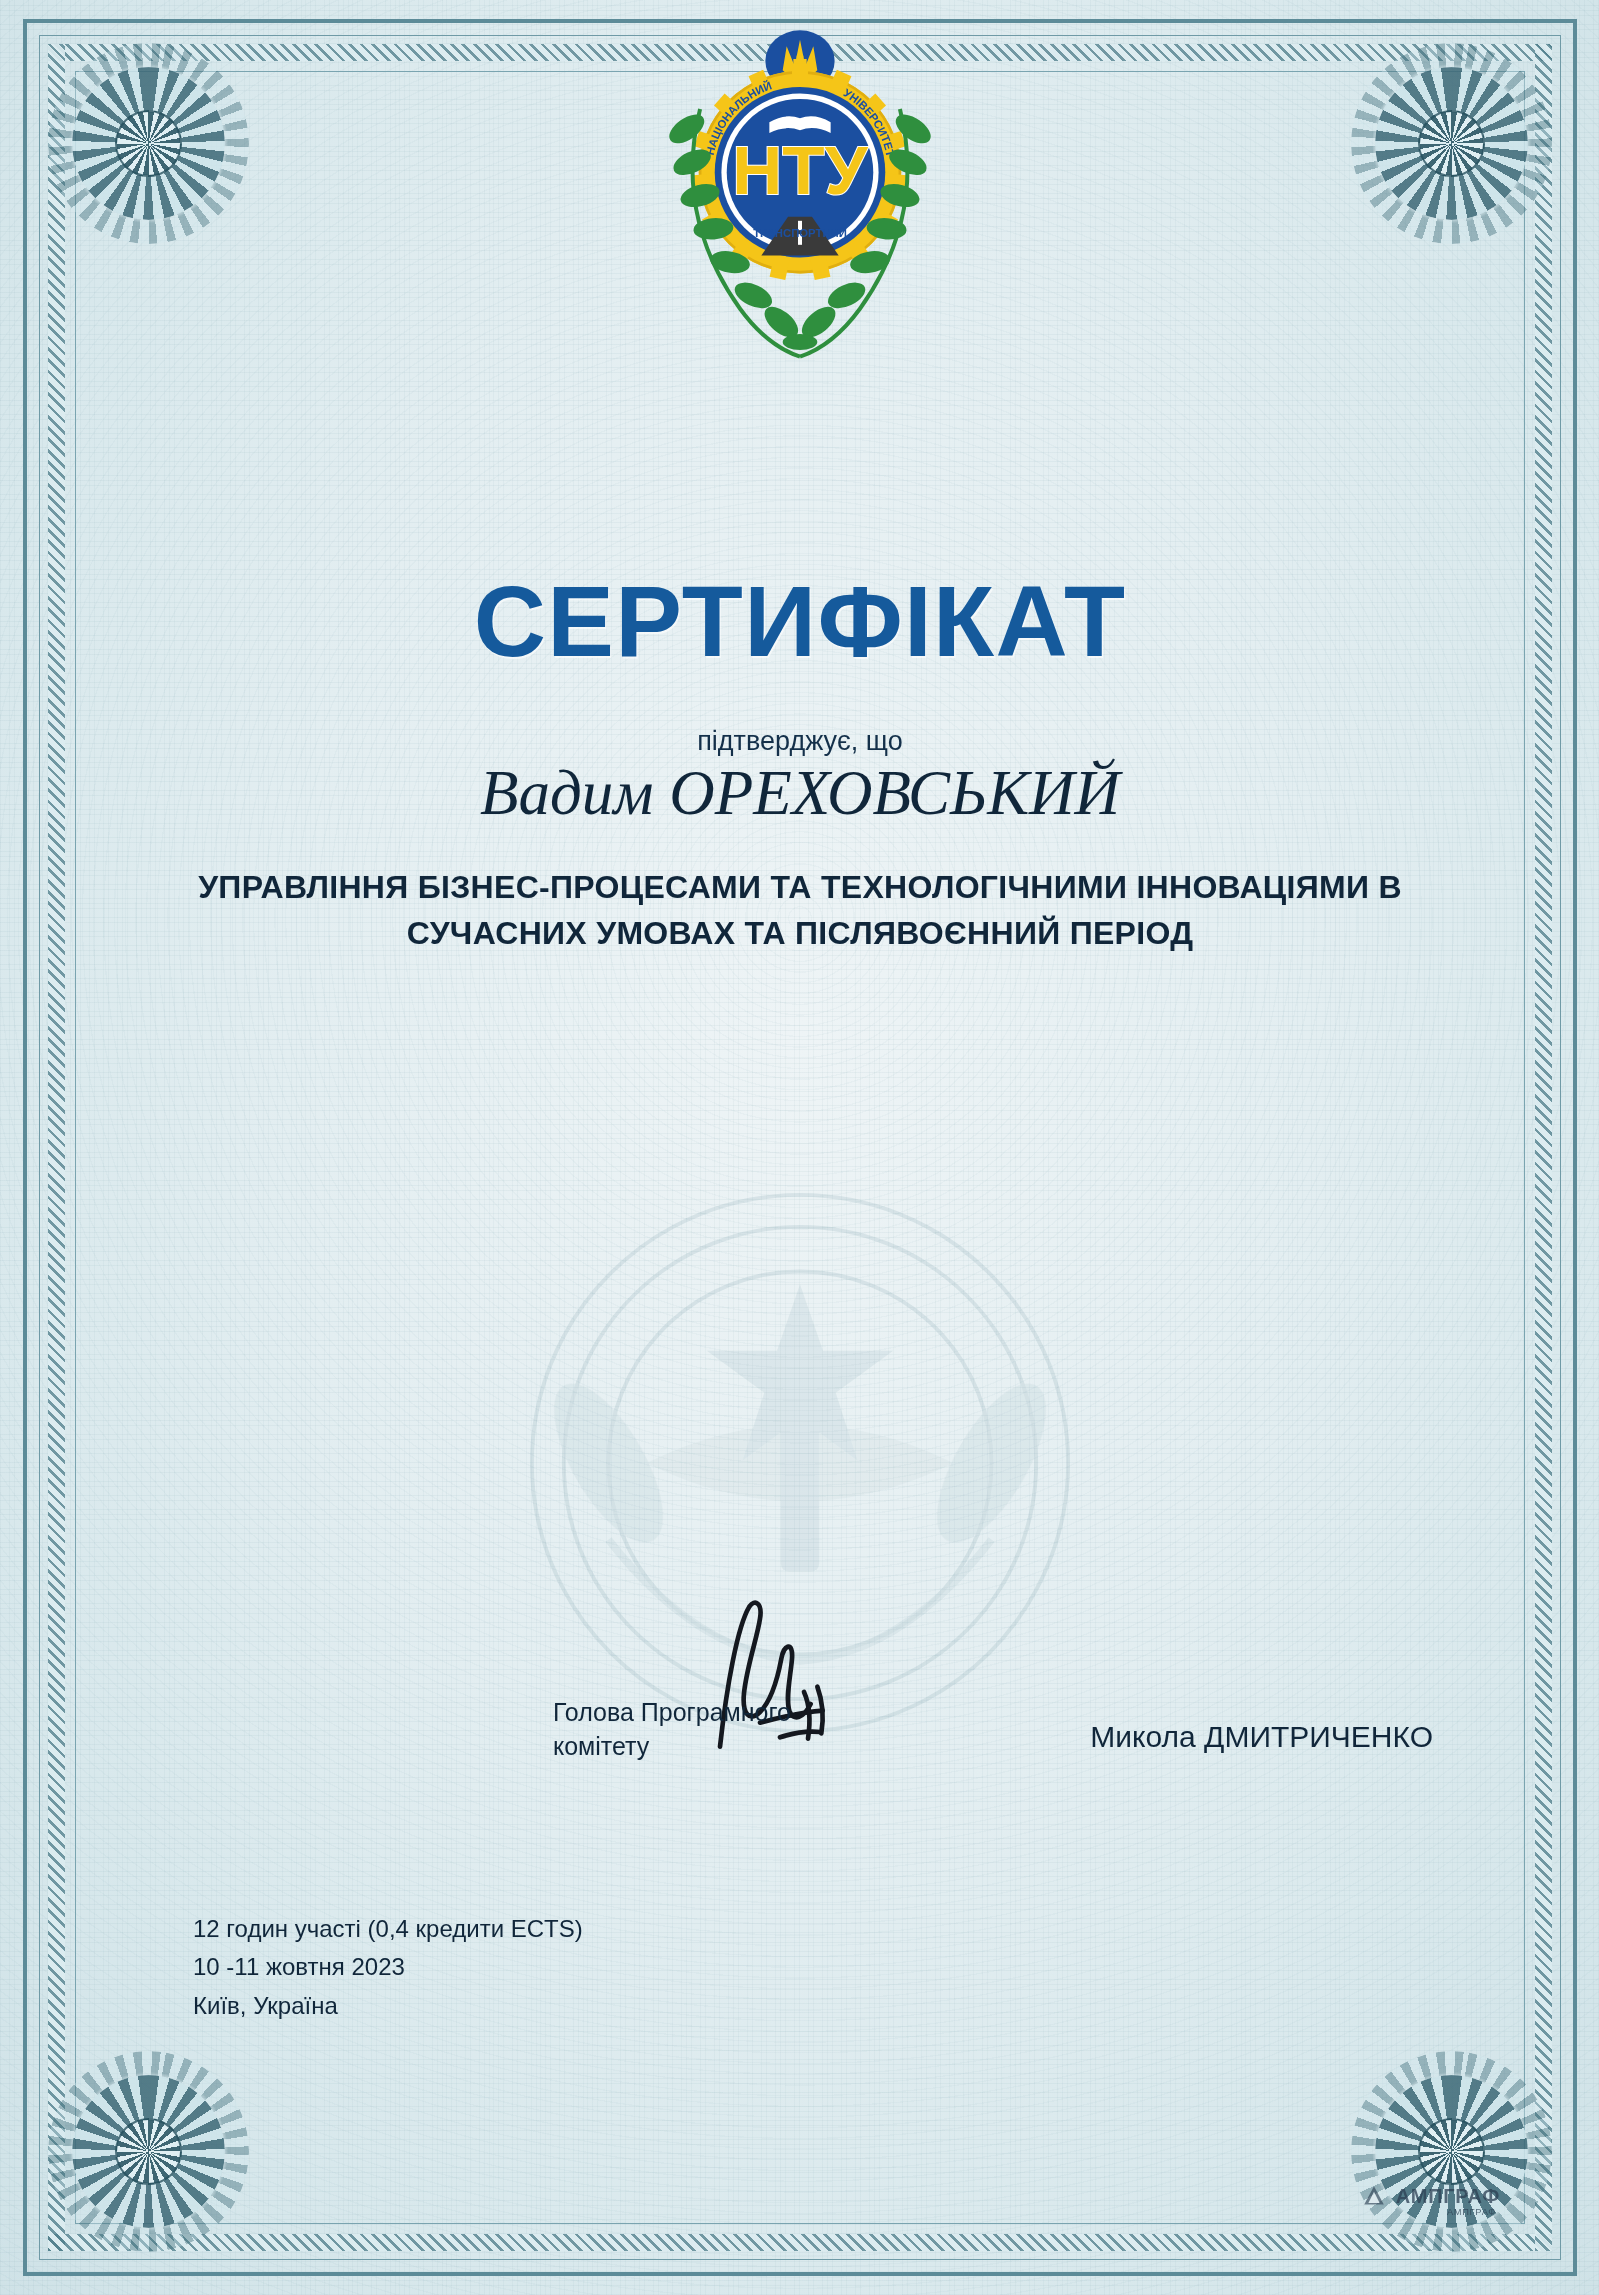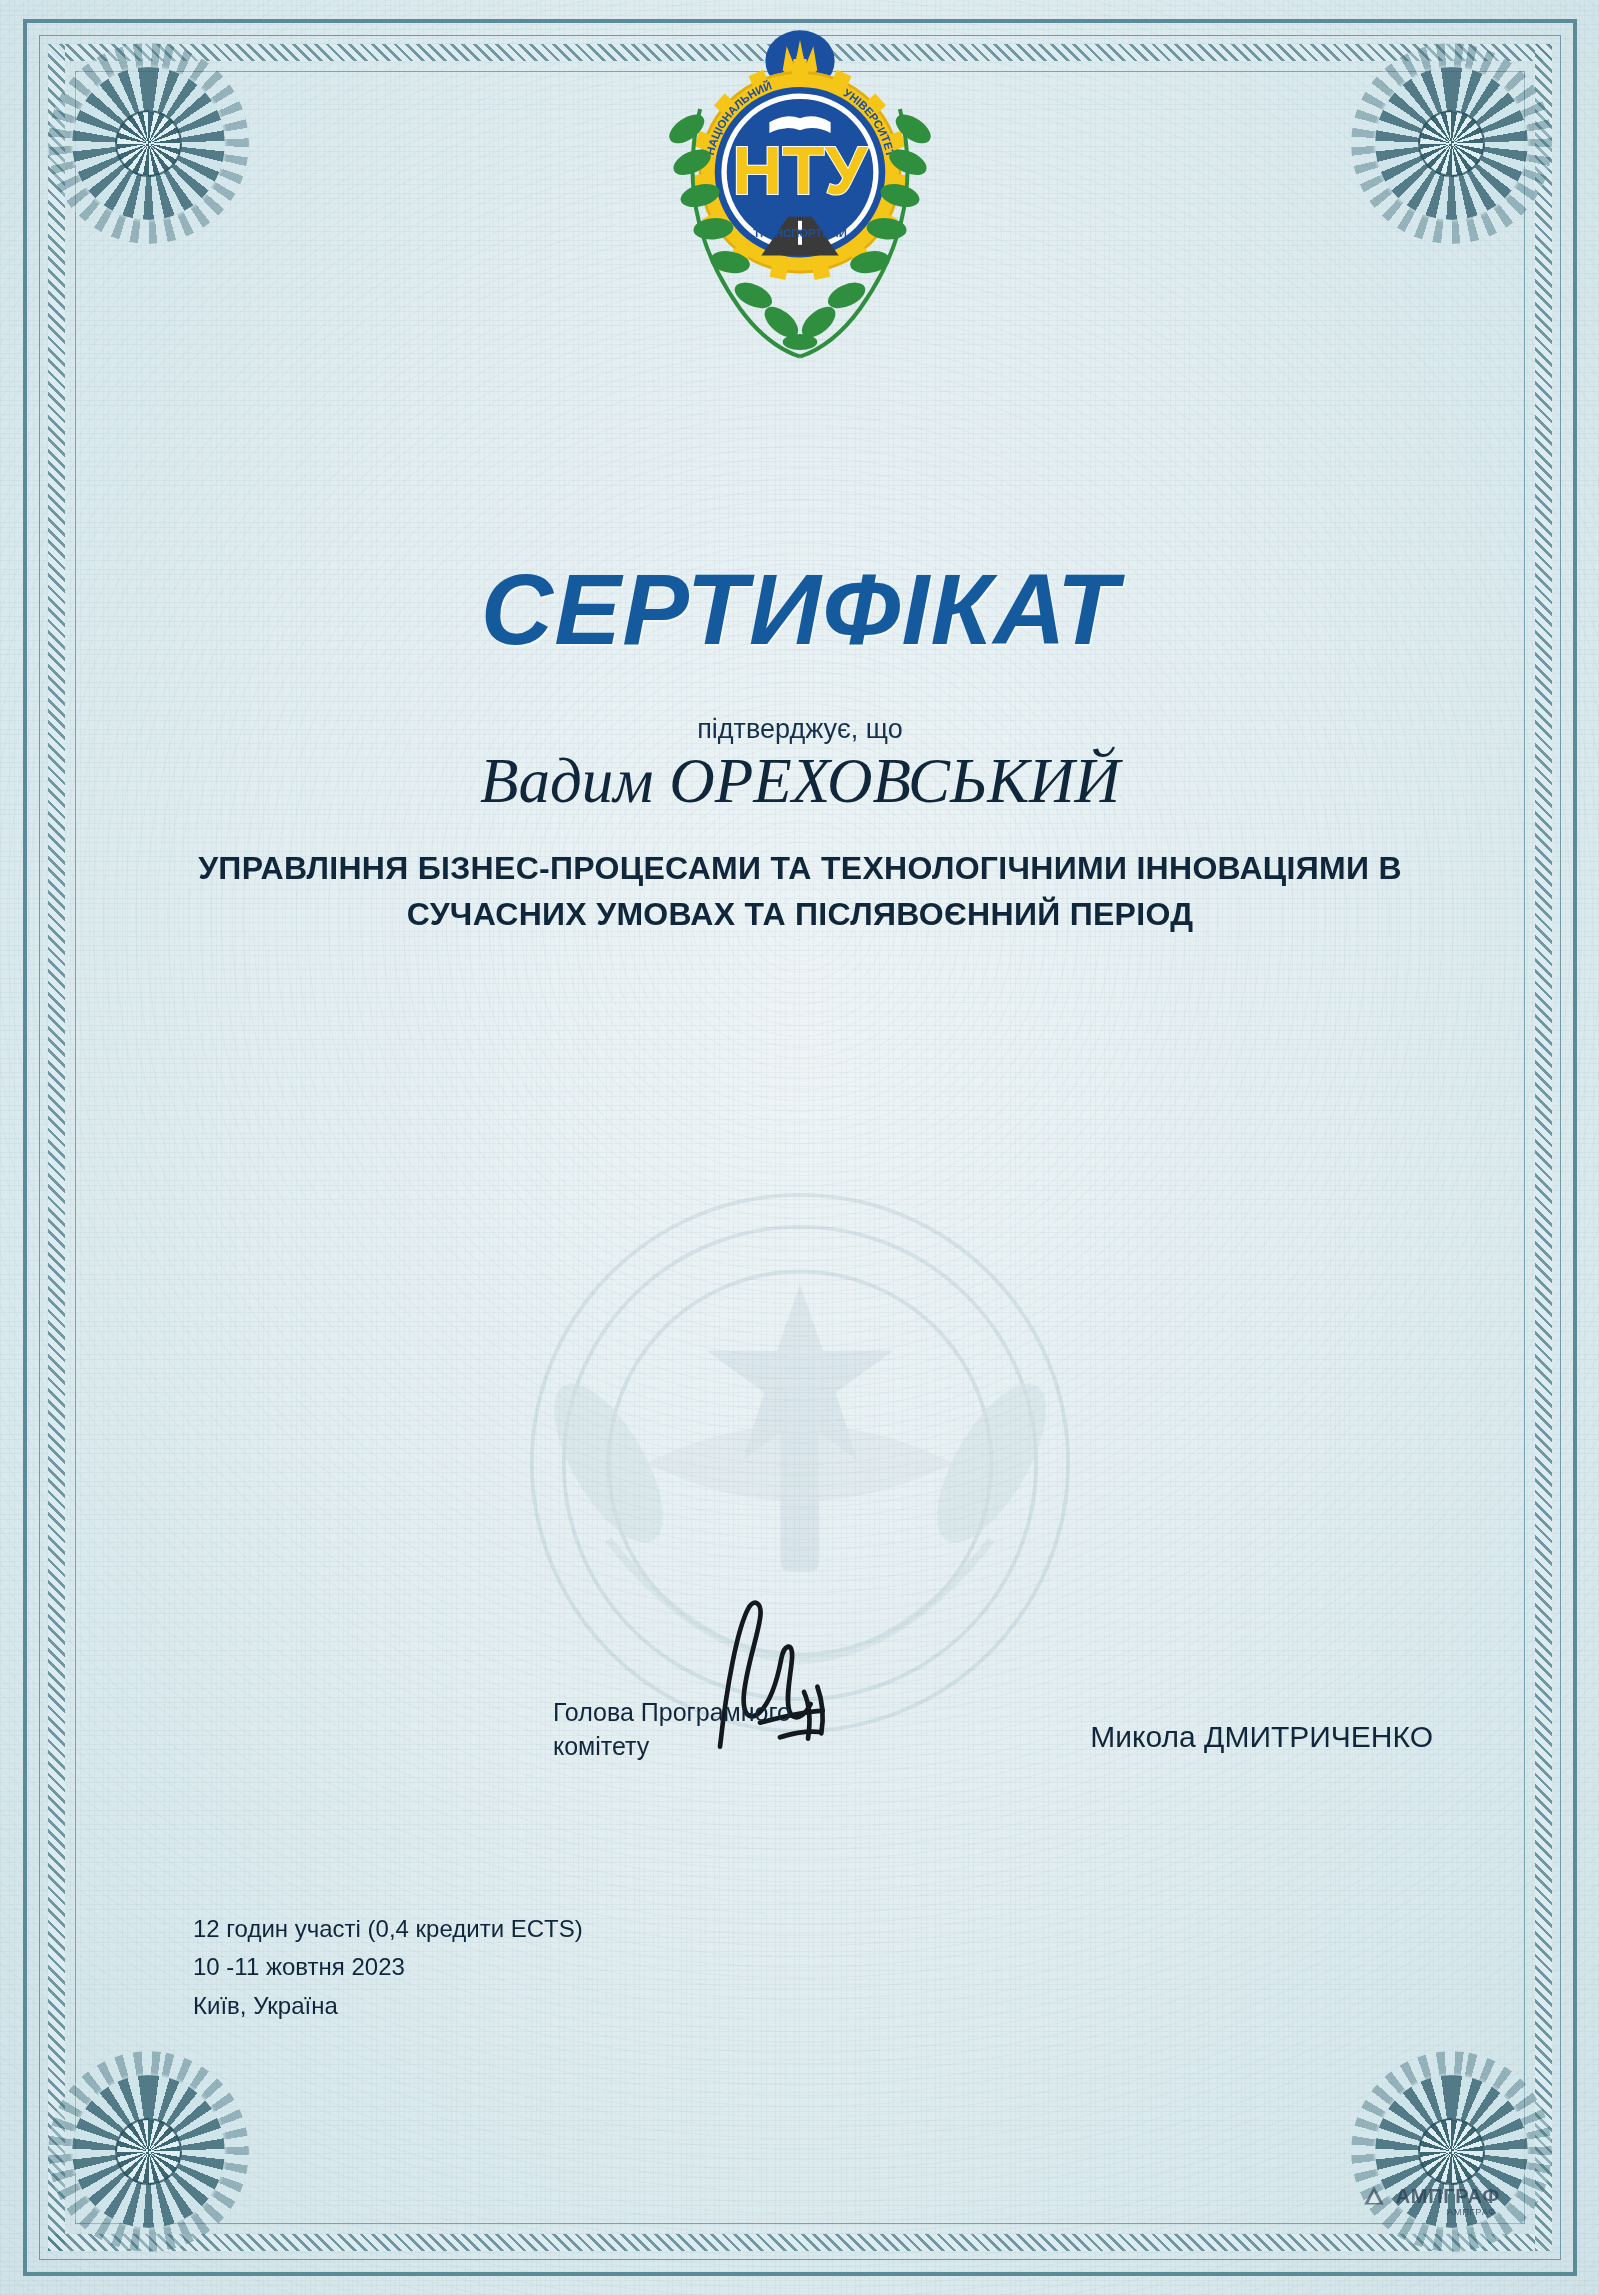--- a/index.html
+++ b/index.html
@@ -146,34 +146,33 @@
     right: 107px;
     top: 553px;
     text-align: center;
   }
   .cert-title {
     font-size: 100px;
     font-weight: bold;
     letter-spacing: 1.3px;
     color: #155a9c;
     line-height: 1.05;
-    margin: 4px 0 52px 0;
+    margin: 16px 0 52px 0;
     text-shadow: 1.3px 2px 0 rgba(255,255,255,0.6);
-    font-style: italic;
   }
   .confirms {
     font-size: 27px;
     color: #14304a;
   }
   .recipient {
     font-family: "Liberation Serif", serif;
     font-style: italic;
     font-size: 63px;
     color: #10263a;
-    margin-bottom: 27px;
+    margin-bottom: 34px;
     white-space: nowrap;
   }
   .participation {
     font-size: 27px;
     color: #14304a;
     margin-bottom: 31px;
   }
   .conf-title {
     font-size: 32px;
     font-weight: bold;

